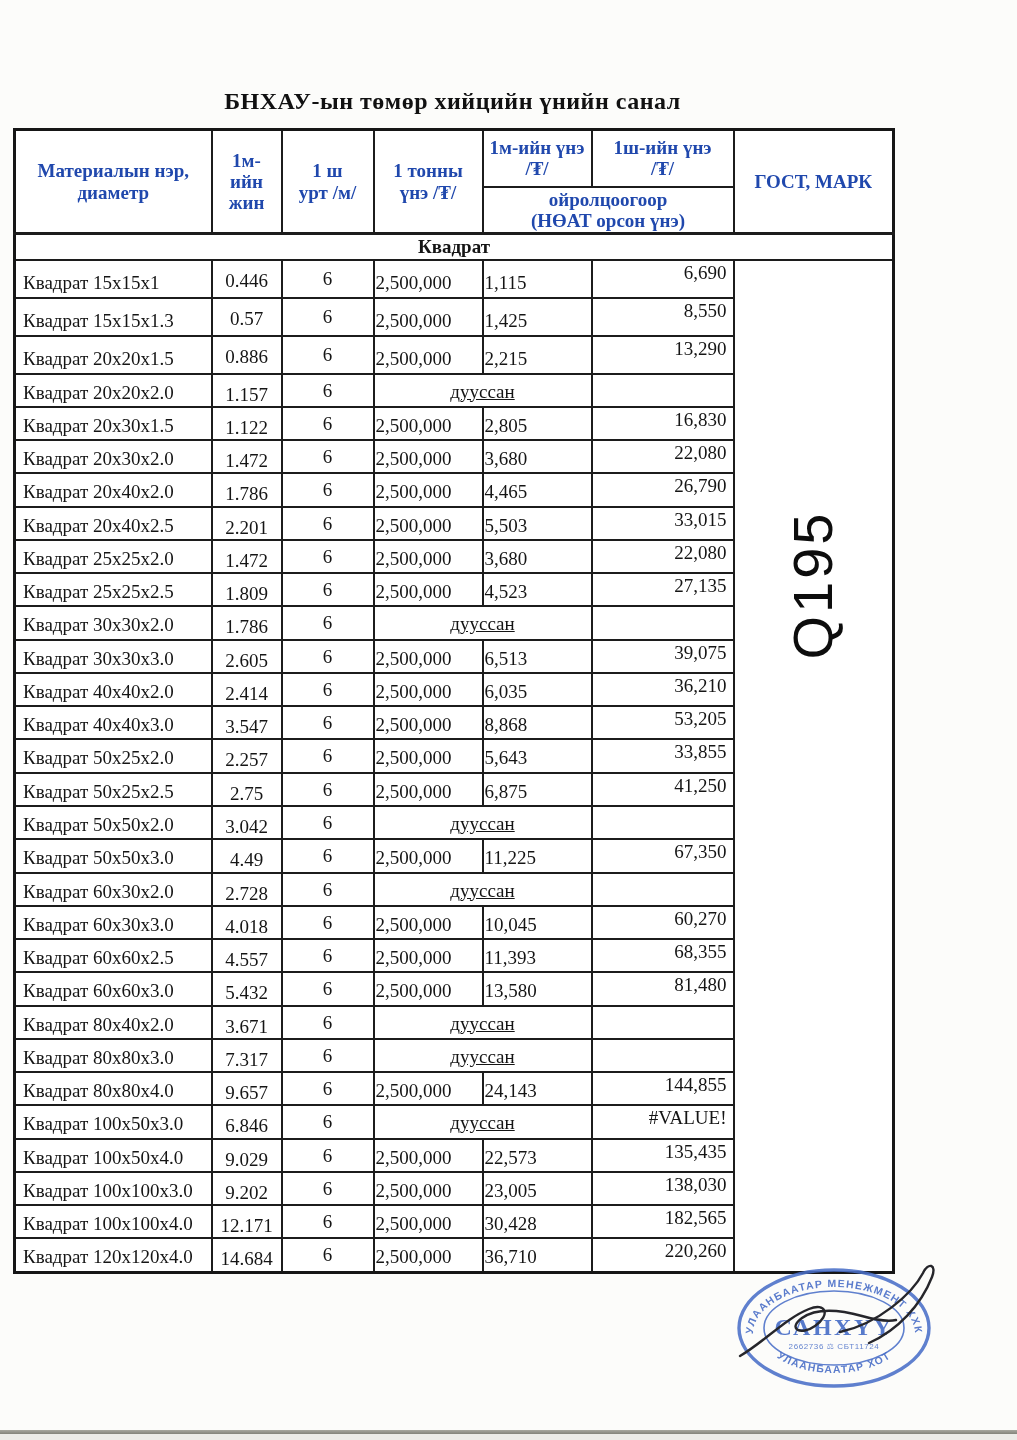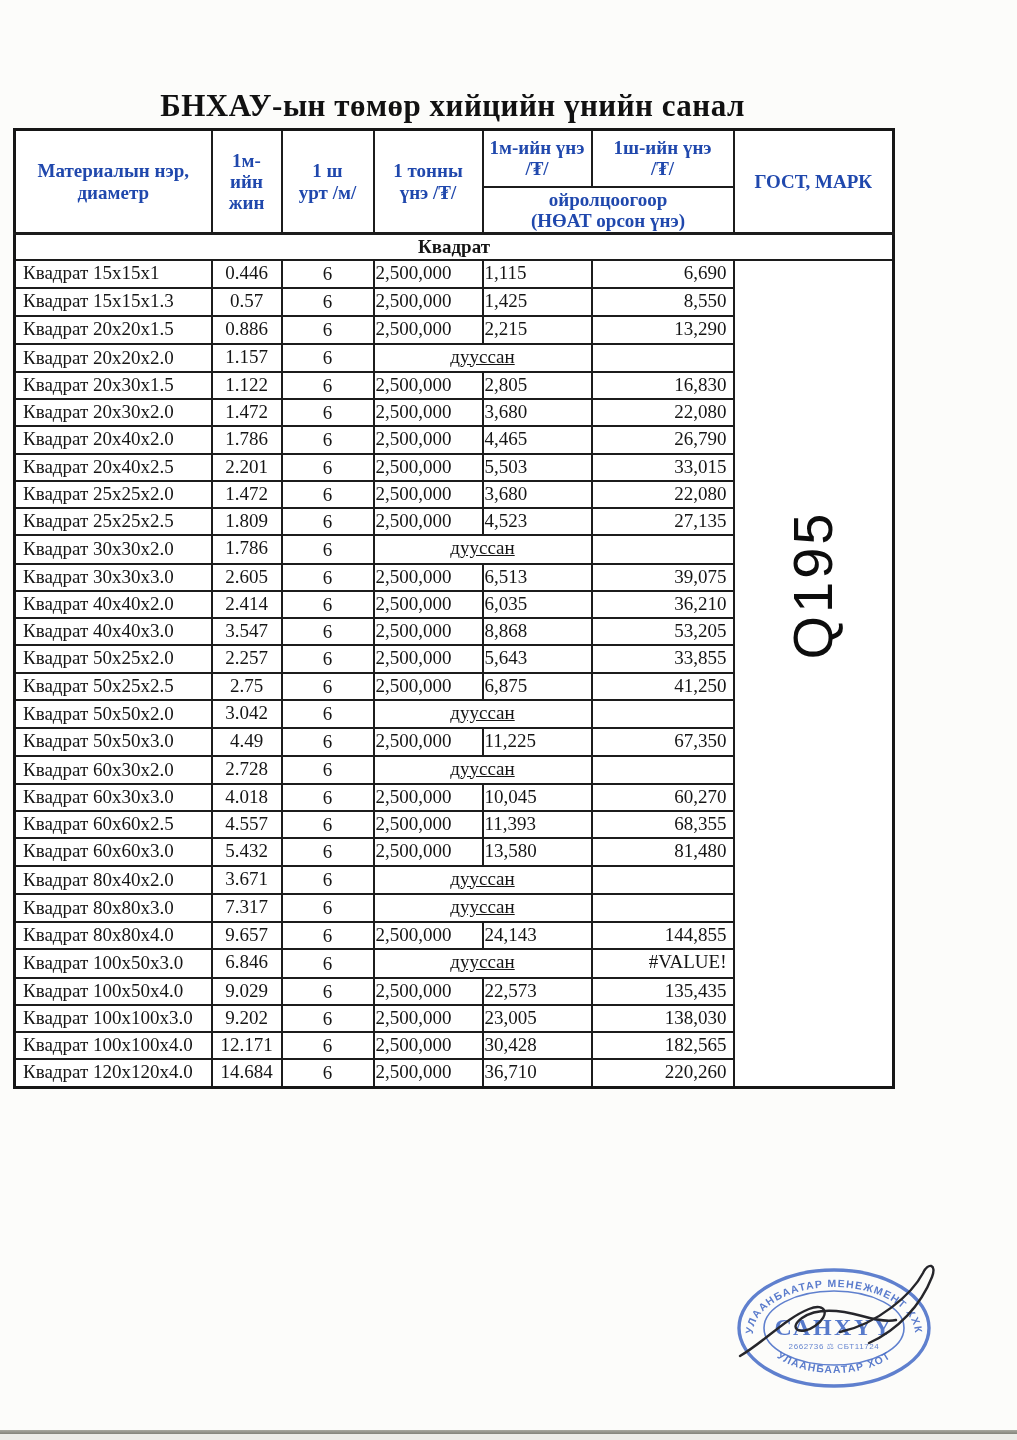--- a/index.html
+++ b/index.html
@@ -5,21 +5,21 @@
   html,body{margin:0;padding:0;}
   body{
     width:1017px;height:1440px;position:relative;overflow:hidden;
     background:#fcfcfa;
     font-family:"Liberation Serif","DejaVu Serif",serif;
     color:#151515;
   }
   .page{position:absolute;inset:0;}
   .doc-title{
     position:absolute;top:88px;left:13px;width:879px;
-    text-align:center;font-size:31px;font-weight:bold;color:#111;
+    text-align:center;font-size:24px;font-weight:bold;color:#111;
     letter-spacing:0.5px;
   }
   table.price-table{
     position:absolute;left:13px;top:128px;width:879px;
     border-collapse:collapse;table-layout:fixed;
     background:#fff;
   }
   table.price-table td{
     border:2px solid #1c1c1c;
     font-size:19px;line-height:1.12;
@@ -33,26 +33,26 @@
   }
   .hrow1{height:57px;}
   .hrow2{height:43px;}
   .section-row{height:26px;margin-top:17px;}
   .section-cell{
     text-align:center;font-weight:bold;font-size:19px;vertical-align:middle;
     border-top-width:3px !important;border-bottom-width:2px !important;
   }
   
   tbody tr{height:18px;}
-  tbody tr:nth-child(-n+3){height:28px;}
+  tbody tr:nth-child(-n+3){height:38px;}
   tbody tr:nth-child(17){height:27px;margin-top:36px;}
   tbody tr:nth-child(18){height:25px;margin-top:8px;}
   tbody tr:nth-child(19){height:25px;}
   td.name-cell{text-align:left;vertical-align:bottom;padding:0 4px 3px 7px;font-size:19px;}
-  td.weight-cell{text-align:center;vertical-align:top;padding-top:1px;font-size:19.5px;}
+  td.weight-cell{text-align:center;vertical-align:top;padding-top:9px;font-size:19.5px;}
   td.length-cell{text-align:center;vertical-align:middle;font-size:19.5px;}
   td.ton-cell,td.mprice-cell{text-align:left;vertical-align:bottom;padding-bottom:3px;font-size:19.5px;}
   td.soldout-cell{text-align:center;vertical-align:bottom;padding-bottom:4px;font-size:19px;text-decoration:underline;}
   td.pc-cell{text-align:right;vertical-align:top;padding:1px 6px 0 0;font-size:19.5px;}
   td.gost-cell{position:relative;vertical-align:top;}
   .gost-rot{
     position:absolute;top:324px;left:50%;
     transform:translate(-50%,-50%) rotate(-90deg);
     font-family:"Liberation Sans","DejaVu Sans",sans-serif;
     font-size:56px;letter-spacing:3px;color:#0d0d0d;white-space:nowrap;

